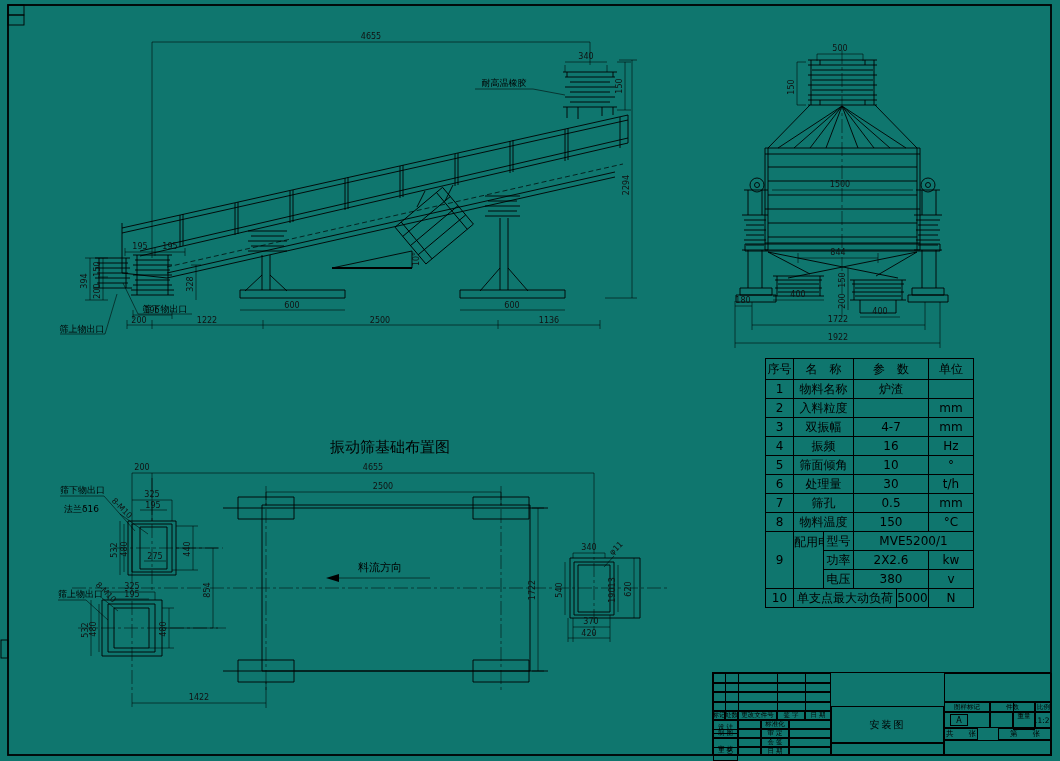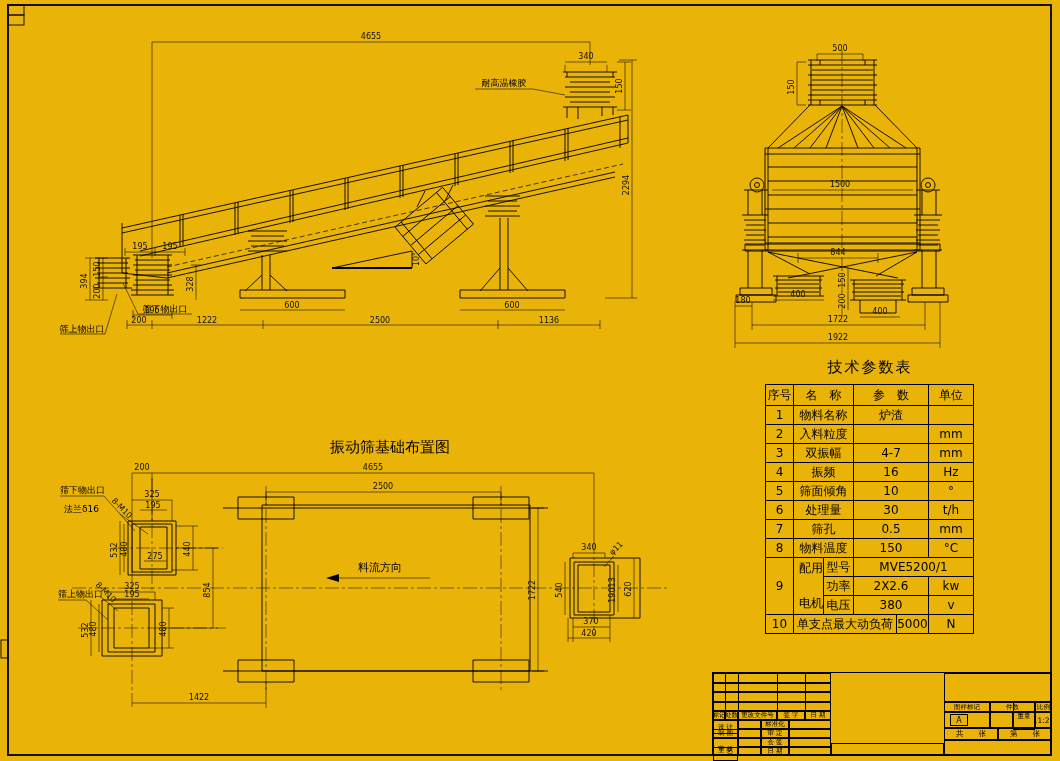--- a/index.html
+++ b/index.html
@@ -1,36 +1,36 @@
 <!DOCTYPE html>
 <html><head>
 <meta charset="utf-8">
 <style>
   html,body{margin:0;padding:0;background:#e8e8e8;}
-  .sheet{position:relative;width:1060px;height:761px;background:#eab308;overflow:hidden;
+  .sheet{position:relative;width:1060px;height:761px;background:#0f766e;overflow:hidden;
          font-family:"DejaVu Sans",sans-serif;}
   svg{position:absolute;overflow:visible;}
   path.s{stroke:#000;fill:none;stroke-width:.9;}
   path.thick{stroke:#000;fill:none;stroke-width:2;}
   path.thin{stroke:#000;fill:none;stroke-width:.55;}
   path.cl{stroke:#000;fill:none;stroke-width:.5;stroke-dasharray:14 3 3 3;}
   path.mesh{stroke:#000;fill:none;stroke-width:.7;stroke-dasharray:5 3;}
   rect.s{stroke:#000;fill:none;stroke-width:.9;}
   circle.s{stroke:#000;fill:none;stroke-width:.9;}
   text.dim{font-size:8px;fill:#111;text-anchor:middle;font-family:"DejaVu Sans",sans-serif;}
   text.cjk{font-size:9px;fill:#000;text-anchor:middle;font-family:"DejaVu Sans",sans-serif;}
   text.cjks{font-size:9px;fill:#000;text-anchor:start;font-family:"DejaVu Sans",sans-serif;}
   text.vtitle{font-size:15px;fill:#000;text-anchor:middle;font-family:"DejaVu Sans",sans-serif;}
   .params{position:absolute;left:765px;top:358px;width:210px;}
   .params-title{text-align:center;font-size:15px;letter-spacing:2px;margin-bottom:7px;}
   .params table{border-collapse:collapse;table-layout:fixed;width:208px;border:1.5px solid #000;}
   .params td{border:1px solid #000;font-size:12px;text-align:center;height:18px;padding:0;
              overflow:hidden;white-space:nowrap;margin-top:48px;}
   .params tr.hd td{height:20px;}
-  .vsplit{display:flex;flex-direction:column;justify-content:space-between;height:52px;padding:2px 0;align-items:flex-end;}
+  .vsplit{display:flex;flex-direction:row;justify-content:space-between;height:52px;padding:2px 0;}
   .tb{position:absolute;left:712px;top:672px;width:339px;height:83px;border:1.5px solid #000;
       box-sizing:border-box;}
   .tb .c{position:absolute;box-sizing:border-box;border:1px solid #000;font-size:6.5px;
          display:flex;align-items:center;justify-content:center;overflow:hidden;white-space:nowrap;}
   .tb .nb{border:none;}
   .tb .big{font-size:12px;letter-spacing:1px;}
   .tb .med{font-size:10px;letter-spacing:2px;}
 </style>
 </head>
 <body>
@@ -250,21 +250,20 @@
       <text class="dim" x="531" y="208">420</text>
       <text class="dim" transform="translate(560,122) rotate(-45)">φ11</text>
       <text class="cjks" x="2" y="65">筛下物出口</text>
       <text class="cjks" x="6" y="84">法兰δ16</text>
       <text class="cjks" x="0" y="169">筛上物出口</text>
       <text class="cjk" x="322" y="143" style="font-size:11px">料流方向</text>
     </g>
   </svg>
 
   <div class="params">
-    <div class="params-title">技术参数表</div>
     <table>
       <colgroup>
           <col style="width:28px">
           <col style="width:30px">
           <col style="width:30px">
           <col style="width:43px">
           <col style="width:32px">
           <col style="width:45px">
         </colgroup>
       <tbody>
@@ -380,30 +379,31 @@
     <div class="c" style="left:25px;top:74px;width:23px;height:9px"></div>
     <div class="c" style="left:48px;top:47px;width:28px;height:9px">标准化</div>
     <div class="c" style="left:48px;top:56px;width:28px;height:9px">审 定</div>
     <div class="c" style="left:48px;top:65px;width:28px;height:9px">会 签</div>
     <div class="c" style="left:48px;top:74px;width:28px;height:9px">日 期</div>
     <div class="c" style="left:76px;top:47px;width:42px;height:9px"></div>
     <div class="c" style="left:76px;top:56px;width:42px;height:9px"></div>
     <div class="c" style="left:76px;top:65px;width:42px;height:9px"></div>
     <div class="c" style="left:76px;top:74px;width:42px;height:9px"></div>
 
+    <div class="c med" style="left:118px;top:33px;width:113px;height:37px">安装图</div>
     <div class="c" style="left:118px;top:70px;width:113px;height:13px"></div>
 
     <div class="c" style="left:231px;top:0;width:108px;height:29px"></div>
     <div class="c" style="left:231px;top:29px;width:46px;height:10px">图样标记</div>
     <div class="c" style="left:277px;top:29px;width:45px;height:10px">件数</div>
     <div class="c" style="left:300px;top:29px;width:22px;height:28px">重量</div>
     <div class="c" style="left:322px;top:29px;width:17px;height:10px">比例</div>
     <div class="c" style="left:231px;top:39px;width:46px;height:16px"></div>
     <div class="c" style="left:237px;top:41px;width:18px;height:12px;font-size:8px">A</div>
     <div class="c" style="left:277px;top:39px;width:23px;height:16px"></div>
     <div class="c" style="left:300px;top:39px;width:22px;height:16px"></div>
     <div class="c" style="left:322px;top:39px;width:17px;height:16px;font-size:7.5px">11:20</div>
-    <div class="c" style="left:231px;top:55px;width:54px;height:12px;font-size:7.5px">共　　张</div>
+    <div class="c" style="left:231px;top:55px;width:34px;height:12px;font-size:7.5px">共　　张</div>
     <div class="c" style="left:285px;top:55px;width:54px;height:12px;font-size:7.5px">第　　张</div>
     <div class="c" style="left:231px;top:67px;width:108px;height:16px"></div>
   </div>
 
 </div>
 
 </body></html>

